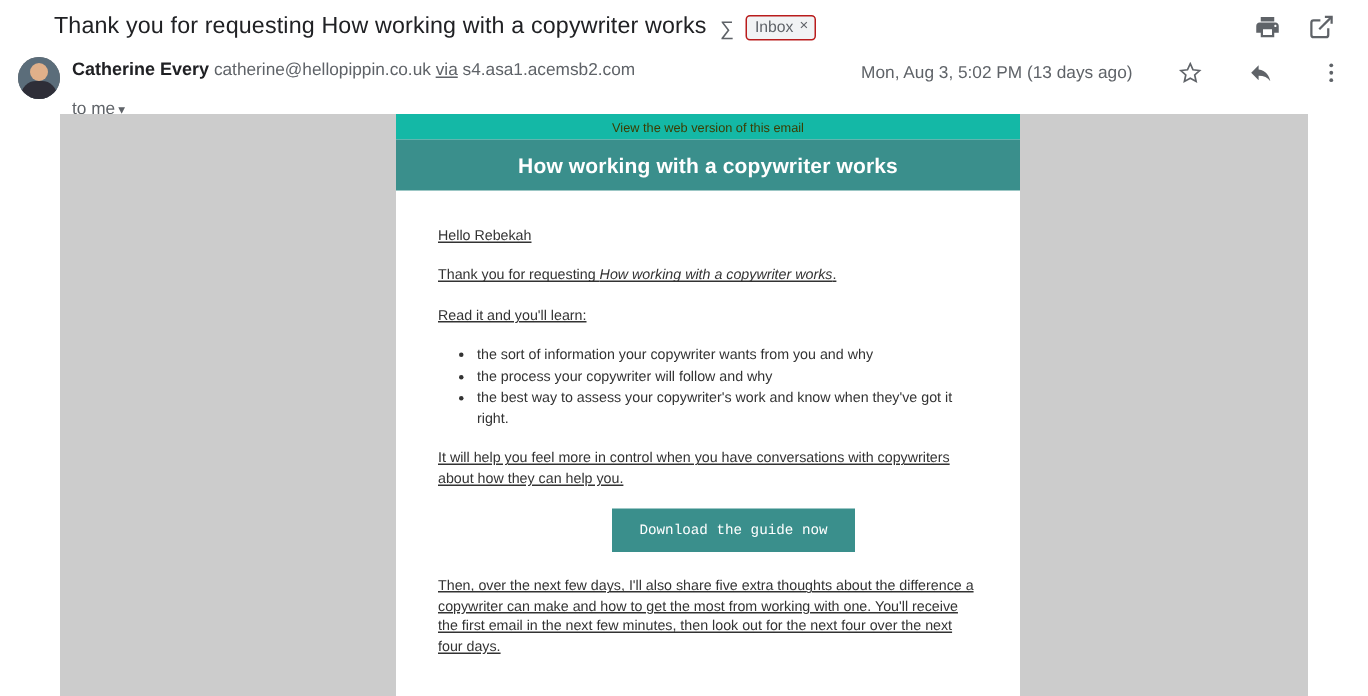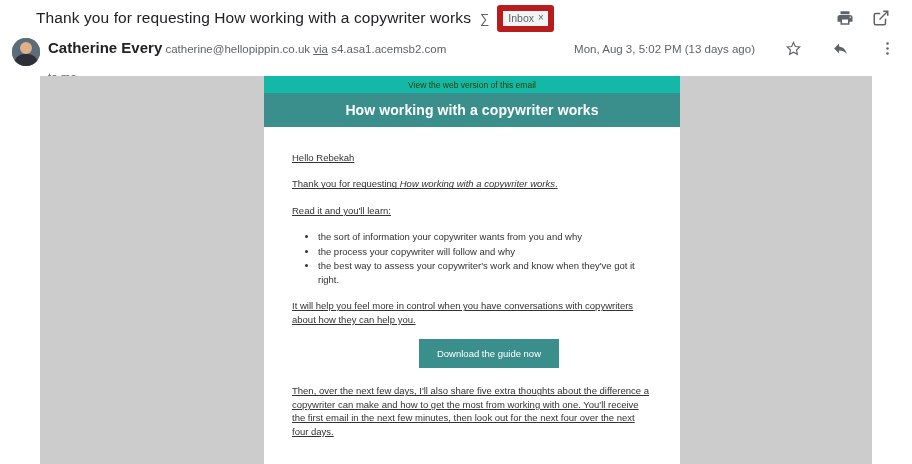--- a/index.html
+++ b/index.html
@@ -33,21 +33,21 @@
   .thread-icon {
     margin-left: 9px;
     color: #5f6368;
     font-size: 13px;
     line-height: 1;
   }
   .label-chip {
     margin-left: 8px;
     display: inline-flex;
     align-items: center;
-    border: 6px solid #b91c1c;
+    border: 1px solid #b91c1c;
     border-radius: 3px;
     background: #f1f3f4;
     padding: 1px 4px 2px 5px;
     font-size: 10.5px;
     color: #5f6368;
     line-height: 12px;
   }
   .label-chip .chip-x {
     margin-left: 4px;
     font-size: 10px;
@@ -87,21 +87,21 @@
   .avatar .av-body {
     position:absolute; left:2px; top:16px; width:24px; height:14px;
     border-radius:10px 10px 0 0; background:#2e2e38;
   }
   .sender-block {
     margin-left: 8px;
     padding-top: 3px;
     line-height: 1.25;
   }
   .sender-line1 { font-size: 11.5px; color: #5f6368; white-space: nowrap; }
-  .sender-name { font-size: 15px; color: #202124; font-weight: bold; }
+  .sender-name { font-size: 12px; color: #202124; font-weight: bold; }
   .sender-email { color: #5f6368; }
   .via-link { color: #5f6368; text-decoration: underline; }
   .sender-line2 {
     font-size: 11.5px; color: #5f6368; margin-top: 12px; text-decoration: underline;
   }
   .caret { font-size: 9px; color: #5f6368; margin-left: 2px; }
   .meta-right {
     margin-left: auto;
     display: flex;
     align-items: center;
@@ -174,21 +174,21 @@
     margin: 2px 0 16px 0;
   }
   .cta-btn {
     display: inline-block;
     background: #3a8f8c;
     color: #ffffff;
     font-size: 9.5px;
     padding: 9px 18px;
     border: none;
     cursor: pointer;
-    font-family: Liberation Sans, sans-serif;
+    font-family: Liberation Mono, monospace;
     margin-left: 34px;
   }
 </style>
 </head>
 <body>
 
 <div class="app">
 
   <div class="subject-row">
     <div class="subject-title">Thank you for requesting How working with a copywriter works</div>

